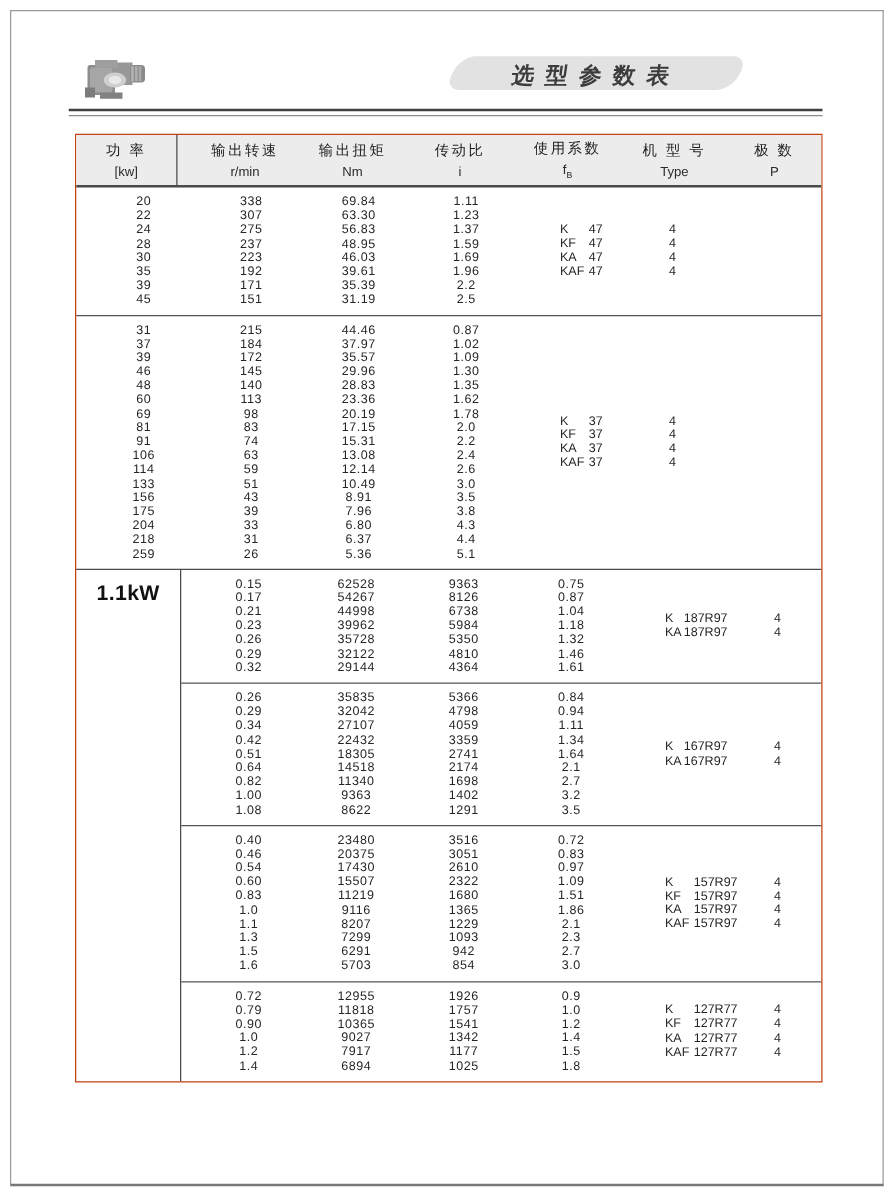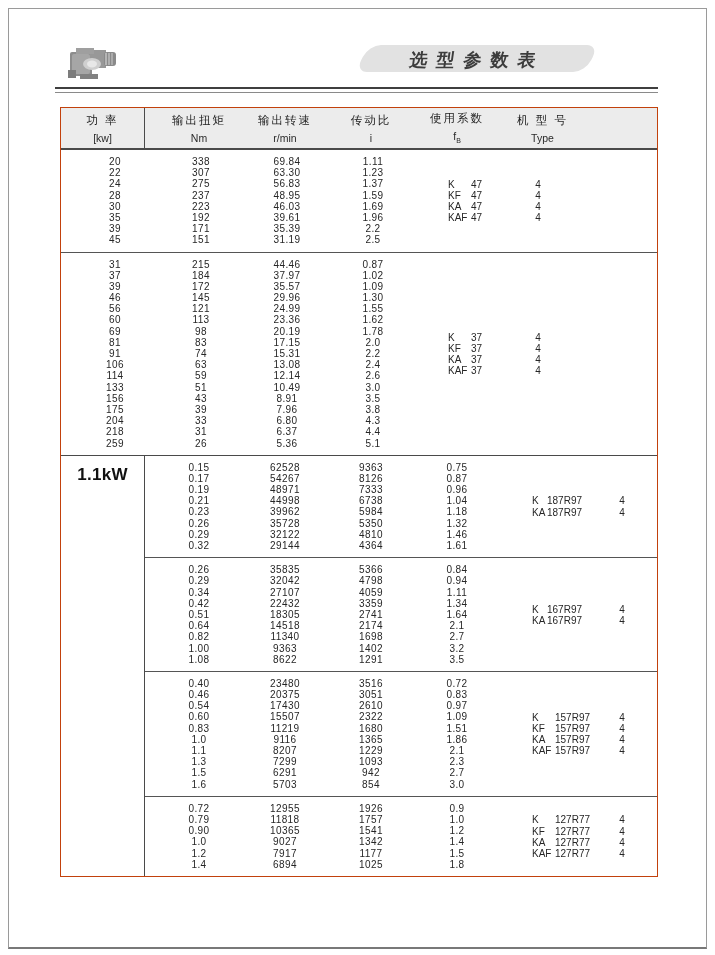--- a/index.html
+++ b/index.html
@@ -76,38 +76,42 @@
 <div class="double-rule"></div>
 
 <div class="ptable">
   <div class="thead">
     <div class="th-power">
       <span class="cn">功 率</span>
       <span class="unit">[kw]</span>
     </div>
     <div class="th-cells">
       <div class="th w86">
+        <span class="cn">输出转速</span>
+        <span class="unit">r/min</span>
+      </div>
+      <div class="th w86">
         <span class="cn">输出扭矩</span>
         <span class="unit">Nm</span>
-      </div>
-      <div class="th w86">
-        <span class="cn">输出转速</span>
-        <span class="unit">r/min</span>
       </div>
       <div class="th w86">
         <span class="cn">传动比</span>
         <span class="unit">i</span>
       </div>
       <div class="th w86">
         <span class="cn">使用系数</span>
         <span class="unit"><span>f</span><sub>B</sub></span>
       </div>
       <div class="th w85">
         <span class="cn">机 型 号</span>
         <span class="unit">Type</span>
+      </div>
+      <div class="th w75">
+        <span class="cn">极 数</span>
+        <span class="unit">P</span>
       </div>
     </div>
   </div>
   <div id="table-body">
       <div class="psection">
         <div class="blocks">
           <div class="block">
             <div class="row">
               <span>20</span>
               <span>338</span>
@@ -182,24 +186,24 @@
               <span>35.57</span>
               <span>1.09</span>
             </div>
             <div class="row">
               <span>46</span>
               <span>145</span>
               <span>29.96</span>
               <span>1.30</span>
             </div>
             <div class="row">
-              <span>56</span>
-              <span>121</span>
-              <span>24.99</span>
-              <span>1.55</span>
+              <span>48</span>
+              <span>140</span>
+              <span>28.83</span>
+              <span>1.35</span>
             </div>
             <div class="row">
               <span>60</span>
               <span>113</span>
               <span>23.36</span>
               <span>1.62</span>
             </div>
             <div class="row">
               <span>69</span>
               <span>98</span>
@@ -287,26 +291,20 @@
               <span>9363</span>
               <span>0.75</span>
             </div>
             <div class="row">
               <span>0.17</span>
               <span>54267</span>
               <span>8126</span>
               <span>0.87</span>
             </div>
             <div class="row">
-              <span>0.19</span>
-              <span>48971</span>
-              <span>7333</span>
-              <span>0.96</span>
-            </div>
-            <div class="row">
               <span>0.21</span>
               <span>44998</span>
               <span>6738</span>
               <span>1.04</span>
             </div>
             <div class="row">
               <span>0.23</span>
               <span>39962</span>
               <span>5984</span>
               <span>1.18</span>

